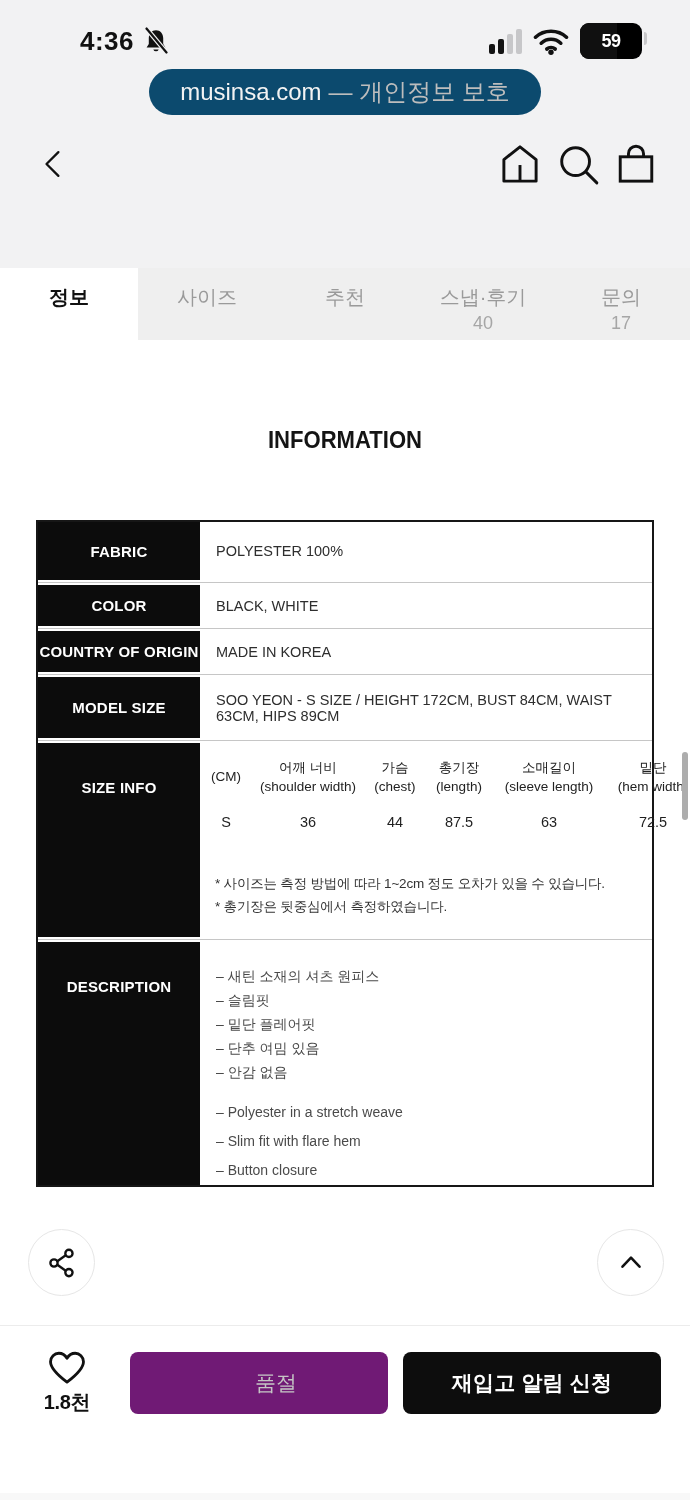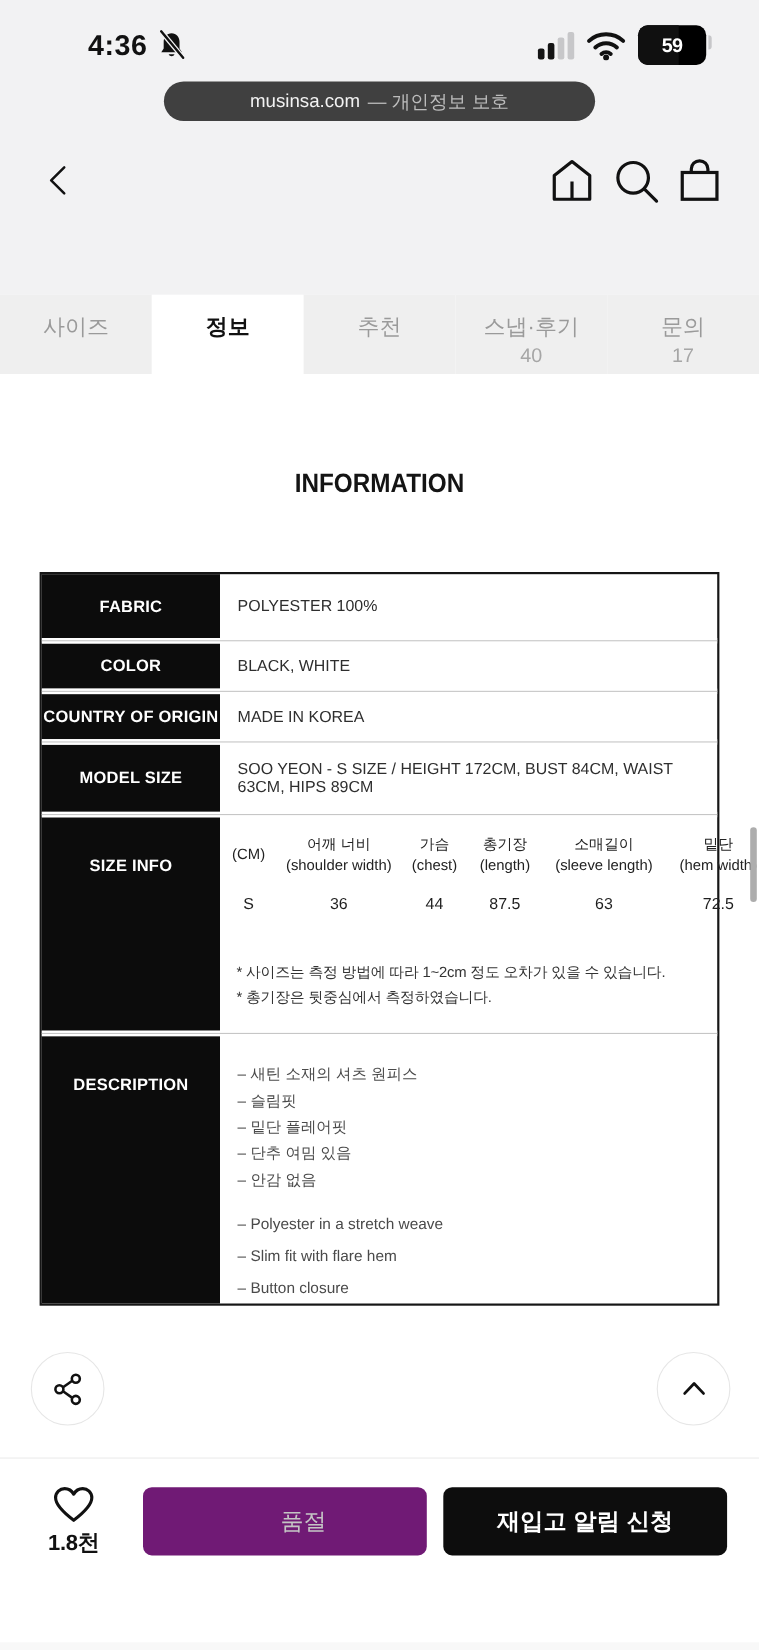--- a/index.html
+++ b/index.html
@@ -18,22 +18,22 @@
   .sig i{display:block;width:6px;border-radius:2px;}
   .sig .b1{height:10px;background:#141414;}
   .sig .b2{height:15px;background:#141414;}
   .sig .b3{height:20px;background:#c7c7c9;}
   .sig .b4{height:25px;background:#c7c7c9;}
   .battery{position:relative;width:62px;height:36px;border-radius:9px;background:#000000;display:flex;align-items:center;}
   .battery-fill{position:absolute;left:0;top:0;bottom:0;width:37px;background:#101010;border-radius:9px 0 0 9px;}
   .battery-num{position:relative;z-index:2;width:100%;text-align:center;font-size:18px;font-weight:700;color:#fff;letter-spacing:-.5px;}
   .battery:after{content:"";position:absolute;right:-5px;top:9px;width:3px;height:13px;background:#c7c7c9;border-radius:0 3px 3px 0;}
   .url-row{display:flex;justify-content:center;align-items:center;margin-top:14px;height:52px;}
-  .url-pill{min-width:392px;height:36px;border-radius:26px;background:#404040;box-sizing:border-box;
-    display:flex;align-items:center;justify-content:center;gap:7px;font-size:17px;}
+  .url-pill{min-width:392px;height:46px;border-radius:26px;background:#0c4a6e;box-sizing:border-box;
+    display:flex;align-items:center;justify-content:center;gap:7px;font-size:24px;}
   .url-domain{color:#f3f3f3;}
   .url-privacy{color:#bdbdbd;}
   .nav-row{display:flex;align-items:center;padding:20px 30px 0 38px;height:72px;box-sizing:border-box;}
   .nav-right{margin-left:auto;display:flex;align-items:center;gap:10px;}
   .icon-btn{display:flex;align-items:center;justify-content:center;background:none;border:none;padding:0;}
   
   .tabs{display:flex;height:72px;}
   .tab{width:138px;box-sizing:border-box;background:#efefef;color:#9a9a9a;font-size:20px;
     display:flex;flex-direction:column;align-items:center;padding-top:16px;gap:3px;cursor:pointer;}
   .tab.active{background:#ffffff;color:#111;font-weight:700;}
@@ -149,25 +149,25 @@
         <svg width="48" height="48" viewBox="0 0 28 28">
           <rect x="4.8" y="9.8" width="18.4" height="14.2" fill="none" stroke="#111" stroke-width="1.7"></rect>
           <path d="M9.6 9.8 V8 a4.4 4.4 0 0 1 8.8 0 V9.8" fill="none" stroke="#111" stroke-width="1.7"></path>
         </svg>
       </span>
     </div>
   </div>
 </div>
 
 <div class="tabs">
-  <div class="tab">
-    <span>사이즈</span>
-  </div>
   <div class="tab active">
     <span>정보</span>
+  </div>
+  <div class="tab">
+    <span>사이즈</span>
   </div>
   <div class="tab">
     <span>추천</span>
   </div>
   <div class="tab">
     <span>스냅·후기</span>
     <span class="tab-count">40</span>
   </div>
   <div class="tab">
     <span>문의</span>

